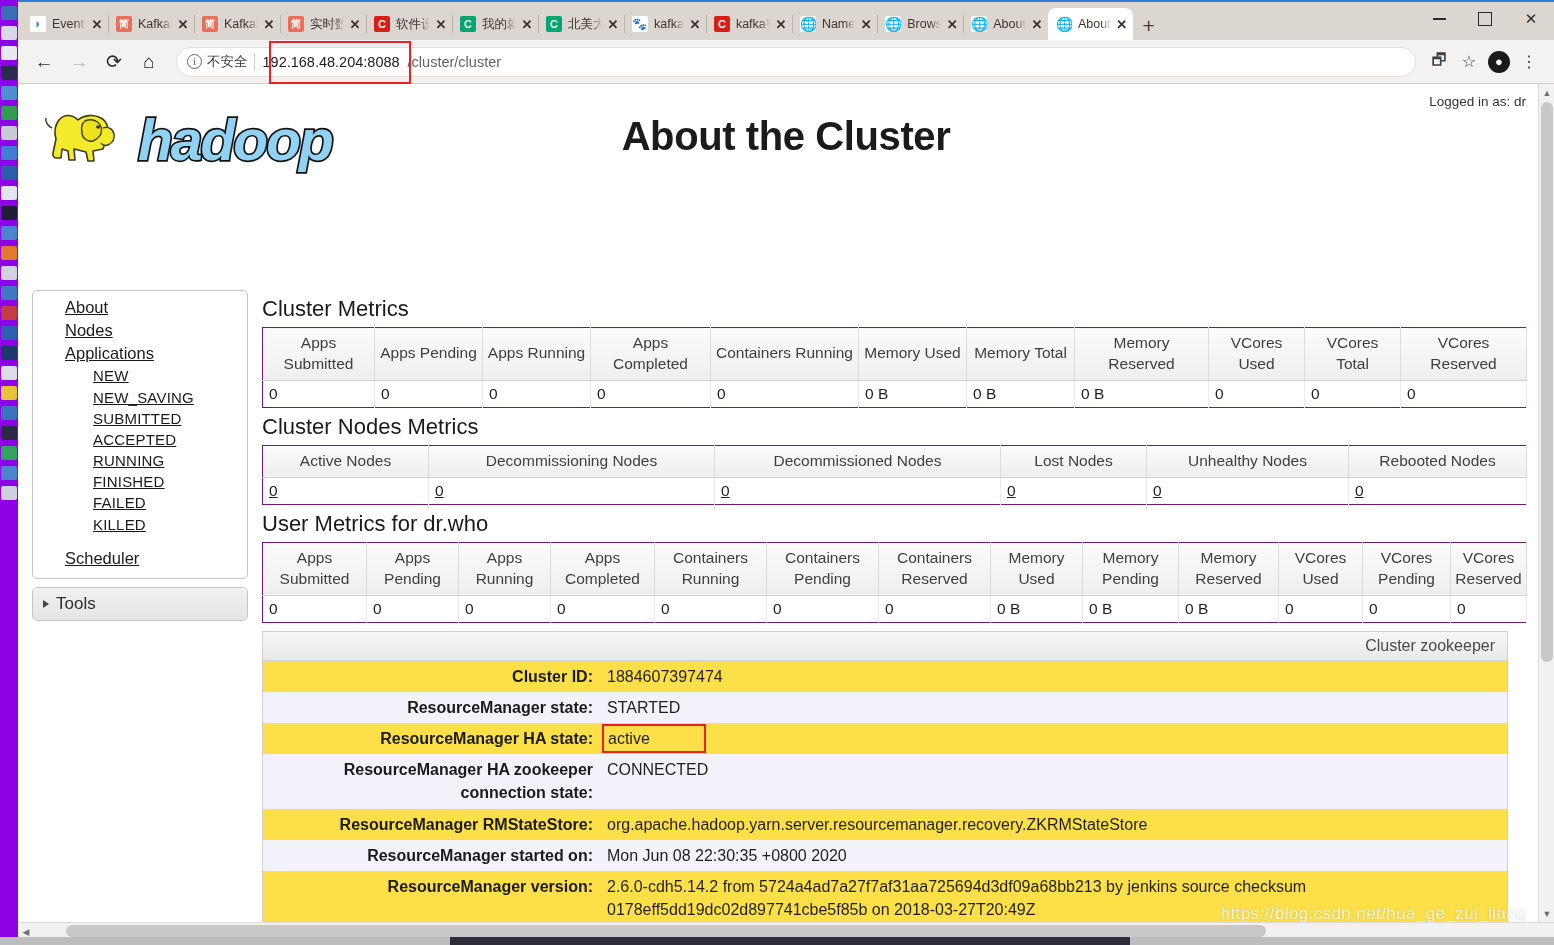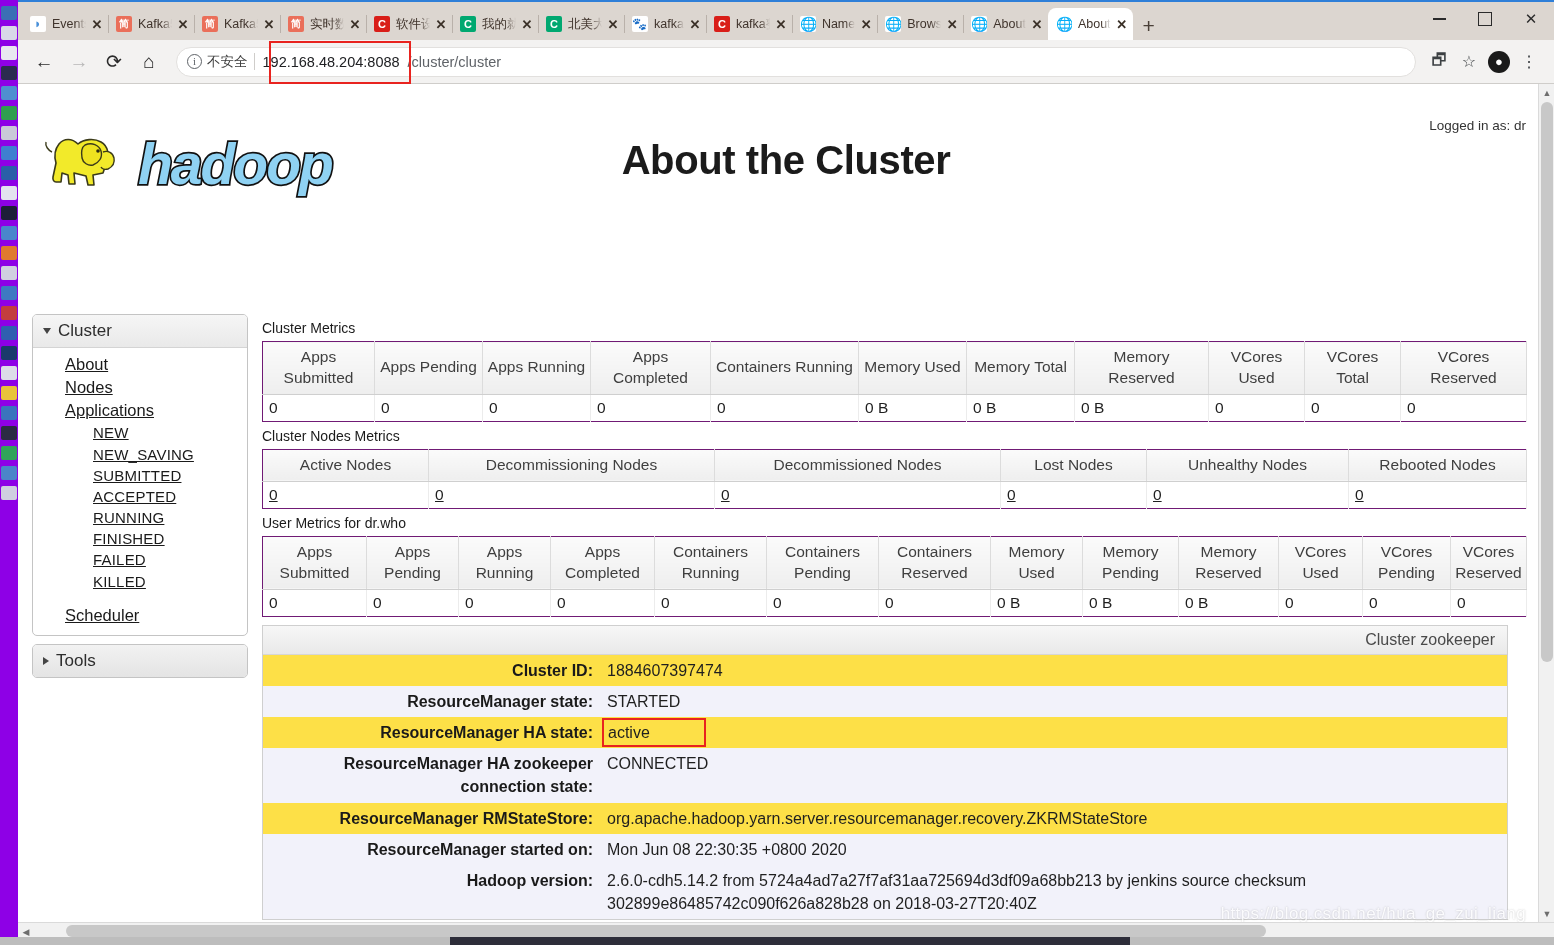--- a/index.html
+++ b/index.html
@@ -136,21 +136,21 @@
     background: #1a1a1a; color: #fff; font-size: 13px;
     display: flex; align-items: center; justify-content: center;
   }
 
   
   #page-viewport {
     flex: 1 1 auto; position: relative; background: #ffffff;
     overflow: hidden; display: flex;
   }
   #page-content {
-    flex: 1 1 auto; position: relative; overflow: hidden; margin-top: 24px;
+    flex: 1 1 auto; position: relative; overflow: hidden;
   }
 
   
   #page-header { position: relative; height: 110px; }
   #logged-in-as {
     position: absolute; right: 28px; top: 10px;
     font-size: 13.5px; color: #333;
     font-family: "Liberation Sans", sans-serif;
   }
   #hadoop-logo {
@@ -197,21 +197,21 @@
     line-height: 1.28; font-family: "Liberation Sans", sans-serif;
   }
   .nav-link.sub {
     padding-left: 60px; font-size: 15px; letter-spacing: 0.2px;
   }
   .nav-spacer { height: 12px; }
 
   
   #main { flex: 1 1 auto; min-width: 0; padding-top: 96px; }
   .section-title {
-    font-size: 14px; color: #1a1a1a; margin: 6px 0 5px 0;
+    font-size: 22px; color: #1a1a1a; margin: 6px 0 5px 0;
     font-family: "Liberation Sans", sans-serif; font-weight: normal;
   }
   table.metrics {
     border-collapse: collapse; table-layout: fixed;
     border: 1px solid #701a75; background: #1d4ed8;
   }
   table.metrics th {
     background: linear-gradient(#fbfbfb, #eeeeee);
     border-right: 1px solid #dcdcdc;
     border-bottom: 1px solid #cfcfcf;
@@ -449,24 +449,20 @@
           <text x="108" y="62" font-family="Liberation Sans, sans-serif" font-size="57" font-weight="bold" font-style="italic" fill="#8fd2f3" stroke="#111111" stroke-width="3.4" paint-order="stroke" letter-spacing="-2">hadoop</text>
         </svg>
 
         <div id="page-title">About the Cluster</div>
       </div>
 
       <div id="page-body">
 
         <div id="sidebar">
           <div class="nav-block">
-            <div class="nav-header">
-              <span class="caret-down"></span>
-              <span>Cluster</span>
-            </div>
             <div class="nav-body">
               <a class="nav-link" href="#">About</a>
               <a class="nav-link" href="#">Nodes</a>
               <a class="nav-link" href="#">Applications</a>
               <a class="nav-link sub" href="#">NEW</a>
               <a class="nav-link sub" href="#">NEW_SAVING</a>
               <a class="nav-link sub" href="#">SUBMITTED</a>
               <a class="nav-link sub" href="#">ACCEPTED</a>
               <a class="nav-link sub" href="#">RUNNING</a>
               <a class="nav-link sub" href="#">FINISHED</a>
@@ -639,20 +635,24 @@
                   <td class="v">CONNECTED</td>
                 </tr>
                 <tr class="odd">
                   <td class="k">ResourceManager RMStateStore:</td>
                   <td class="v">org.apache.hadoop.yarn.server.resourcemanager.recovery.ZKRMStateStore</td>
                 </tr>
                 <tr class="even">
                   <td class="k">ResourceManager started on:</td>
                   <td class="v">Mon Jun 08 22:30:35 +0800 2020</td>
                 </tr>
+                <tr class="odd">
+                  <td class="k">ResourceManager version:</td>
+                  <td class="v">2.6.0-cdh5.14.2 from 5724a4ad7a27f7af31aa725694d3df09a68bb213 by jenkins source checksum 0178eff5dd19dc02d897741cbe5f85b on 2018-03-27T20:49Z</td>
+                </tr>
                 <tr class="even">
                   <td class="k">Hadoop version:</td>
                   <td class="v">2.6.0-cdh5.14.2 from 5724a4ad7a27f7af31aa725694d3df09a68bb213 by jenkins source checksum 302899e86485742c090f626a828b28 on 2018-03-27T20:40Z</td>
                 </tr>
               </tbody>
             </table>
           </div>
 
         </div>
       </div>

